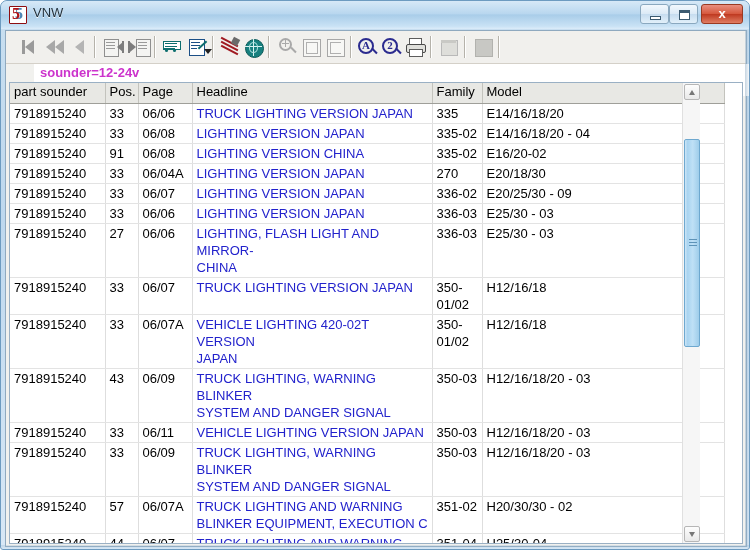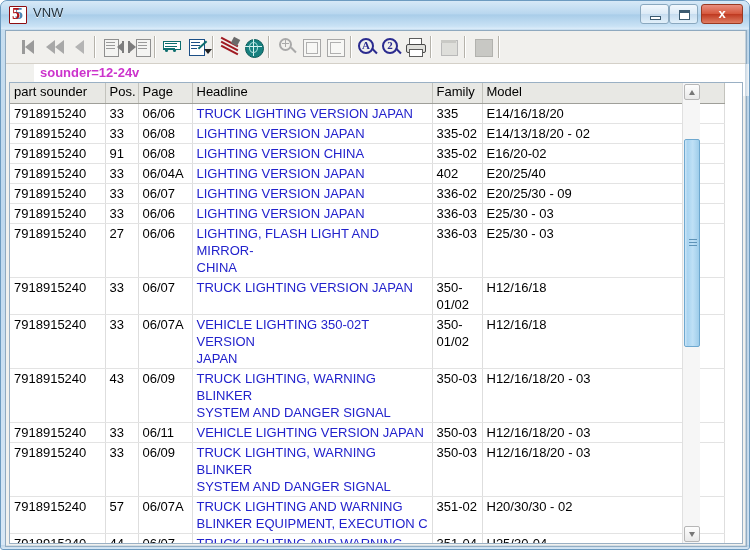--- a/index.html
+++ b/index.html
@@ -478,37 +478,37 @@
               <td class="head">TRUCK LIGHTING VERSION JAPAN</td>
               <td class="num">335</td>
               <td class="num">E14/16/18/20</td>
             </tr>
             <tr>
               <td class="num">7918915240</td>
               <td class="num">33</td>
               <td class="num">06/08</td>
               <td class="head">LIGHTING VERSION JAPAN</td>
               <td class="num">335-02</td>
-              <td class="num">E14/13/18/20 - 02</td>
+              <td class="num">E14/16/18/20 - 04</td>
             </tr>
             <tr>
               <td class="num">7918915240</td>
               <td class="num">91</td>
               <td class="num">06/08</td>
               <td class="head">LIGHTING VERSION CHINA</td>
               <td class="num">335-02</td>
               <td class="num">E16/20-02</td>
             </tr>
             <tr>
               <td class="num">7918915240</td>
               <td class="num">33</td>
               <td class="num">06/04A</td>
               <td class="head">LIGHTING VERSION JAPAN</td>
-              <td class="num">402</td>
-              <td class="num">E20/25/40</td>
+              <td class="num">270</td>
+              <td class="num">E20/18/30</td>
             </tr>
             <tr>
               <td class="num">7918915240</td>
               <td class="num">33</td>
               <td class="num">06/07</td>
               <td class="head">LIGHTING VERSION JAPAN</td>
               <td class="num">336-02</td>
               <td class="num">E20/25/30 - 09</td>
             </tr>
             <tr>
@@ -534,21 +534,21 @@
               <td class="num">06/07</td>
               <td class="head">TRUCK LIGHTING VERSION JAPAN</td>
               <td class="num">350-
 01/02</td>
               <td class="num">H12/16/18</td>
             </tr>
             <tr>
               <td class="num">7918915240</td>
               <td class="num">33</td>
               <td class="num">06/07A</td>
-              <td class="head">VEHICLE LIGHTING 350-02T VERSION
+              <td class="head">VEHICLE LIGHTING 420-02T VERSION
 JAPAN</td>
               <td class="num">350-
 01/02</td>
               <td class="num">H12/16/18</td>
             </tr>
             <tr>
               <td class="num">7918915240</td>
               <td class="num">43</td>
               <td class="num">06/09</td>
               <td class="head">TRUCK LIGHTING, WARNING BLINKER

